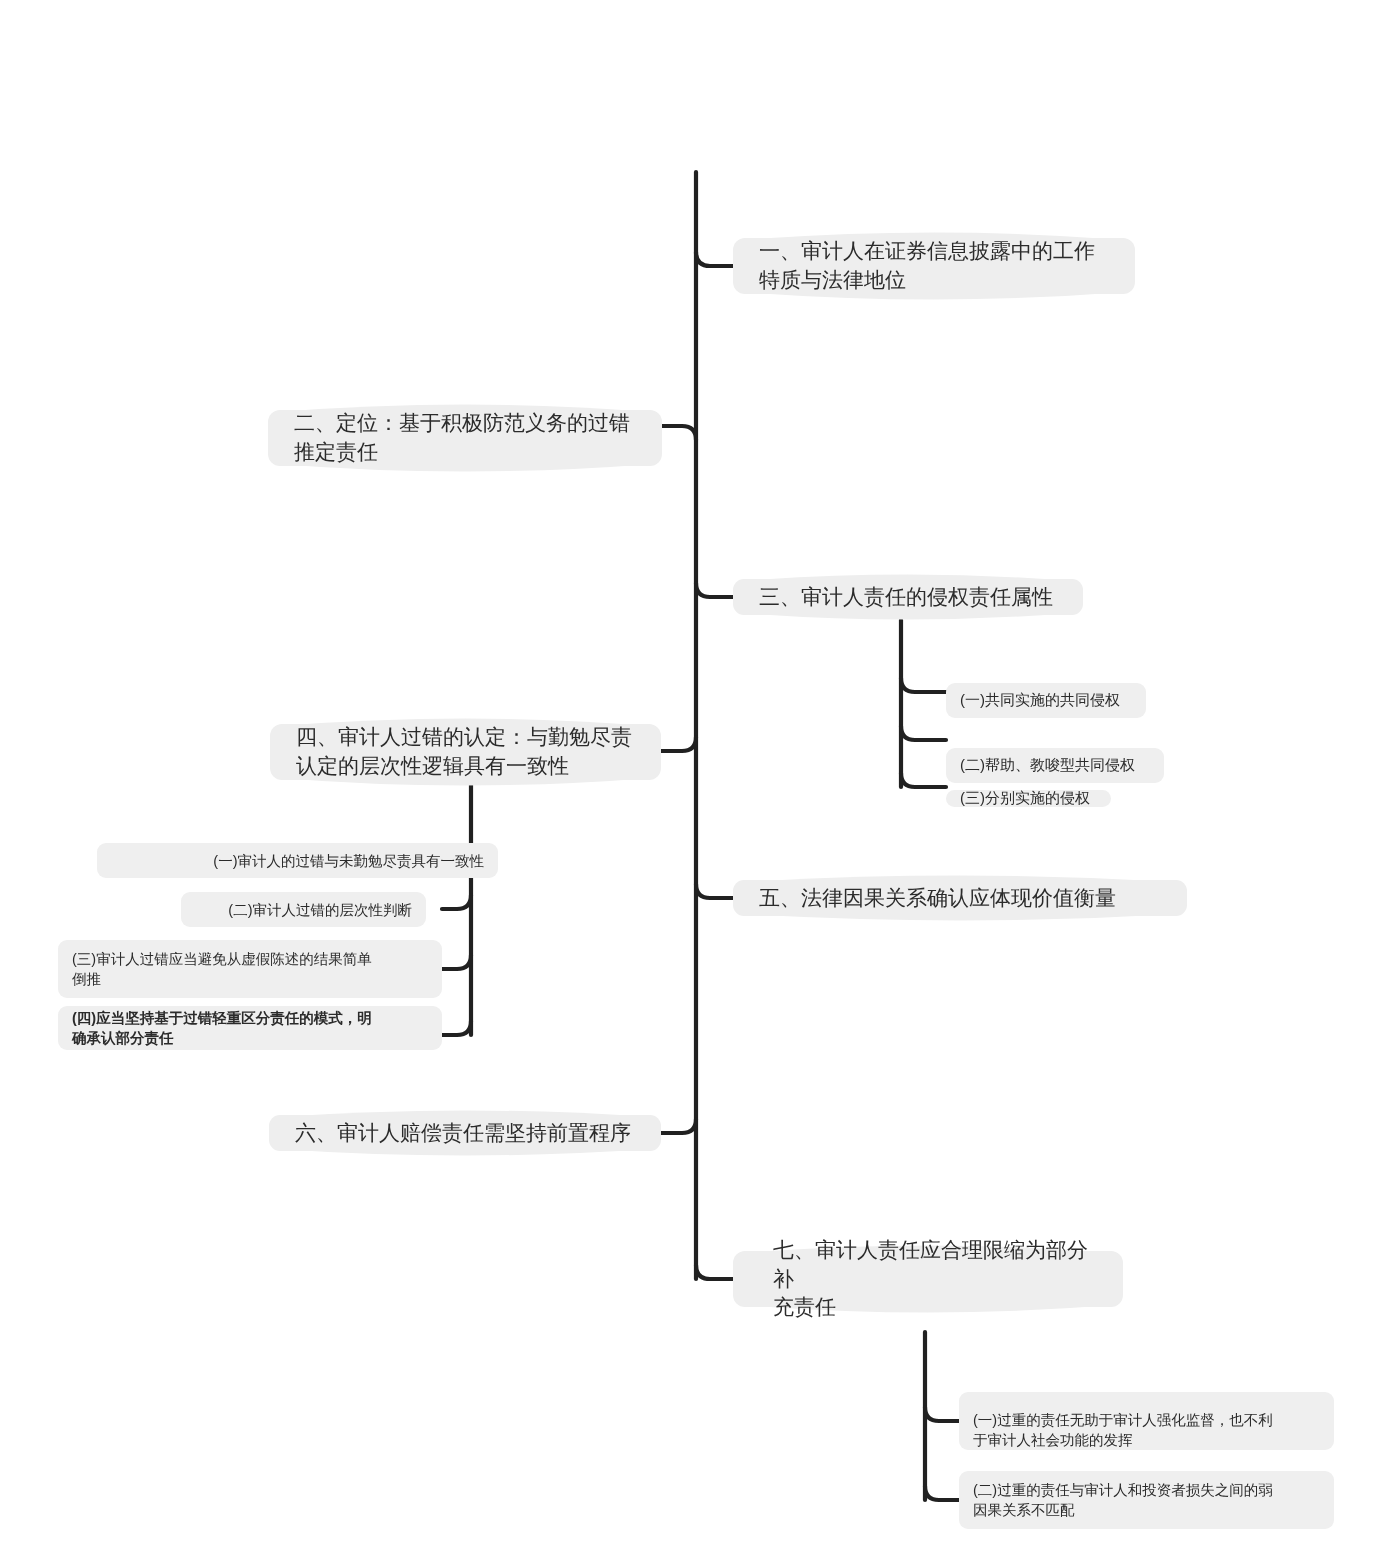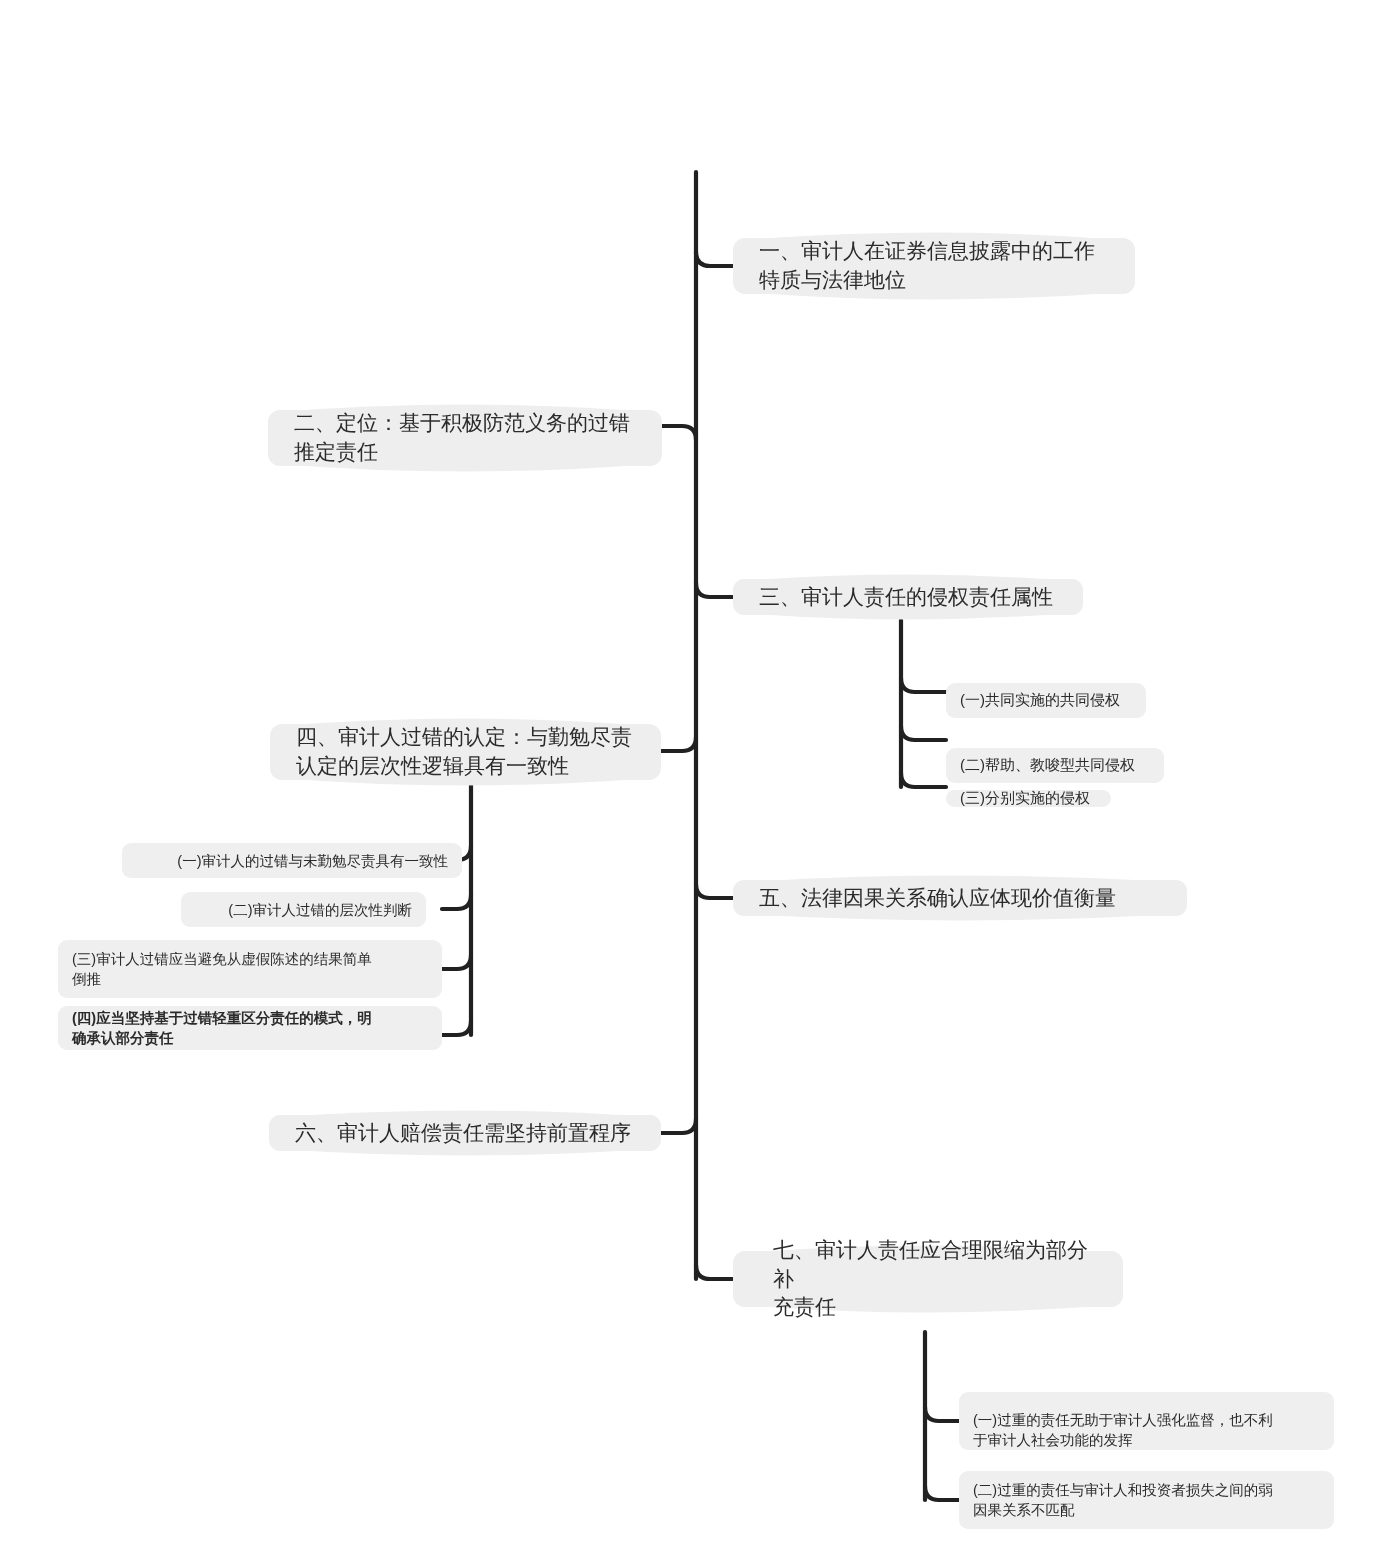--- a/index.html
+++ b/index.html
@@ -188,21 +188,21 @@
   <div class="node lvl2" style="left:946px; top:675px; width:200px; height:35px;margin-top:8px;">
     <span class="txt">(一)共同实施的共同侵权</span>
   </div>
   <div class="node lvl2" style="left:946px; top:705px; width:218px; height:35px;margin-top:43px;">
     <span class="txt">(二)帮助、教唆型共同侵权</span>
   </div>
   <div class="node lvl2" style="left:946px; top:770px; width:165px; height:17px;margin-top:20px;">
     <span class="txt">(三)分别实施的侵权</span>
   </div>
 
-  <div class="node lvl2 small align-right" style="left:97px; top:843px; width:340px; height:35px;margin-left:25px;">
+  <div class="node lvl2 small align-right" style="left:97px; top:843px; width:401px; height:35px;">
     <span class="txt">(一)审计人的过错与未勤勉尽责具有一致性</span>
   </div>
   <div class="node lvl2 small align-right" style="left:181px; top:892px; width:245px; height:35px;">
     <span class="txt">(二)审计人过错的层次性判断</span>
   </div>
   <div class="node lvl2 small" style="left:58px; top:940px; width:384px; height:58px;">
     <span class="txt">(三)审计人过错应当避免从虚假陈述的结果简单
 倒推</span>
   </div>
   <div class="node lvl2 small" style="left:58px; top:1006px; width:384px; height:44px;font-weight:bold;">

